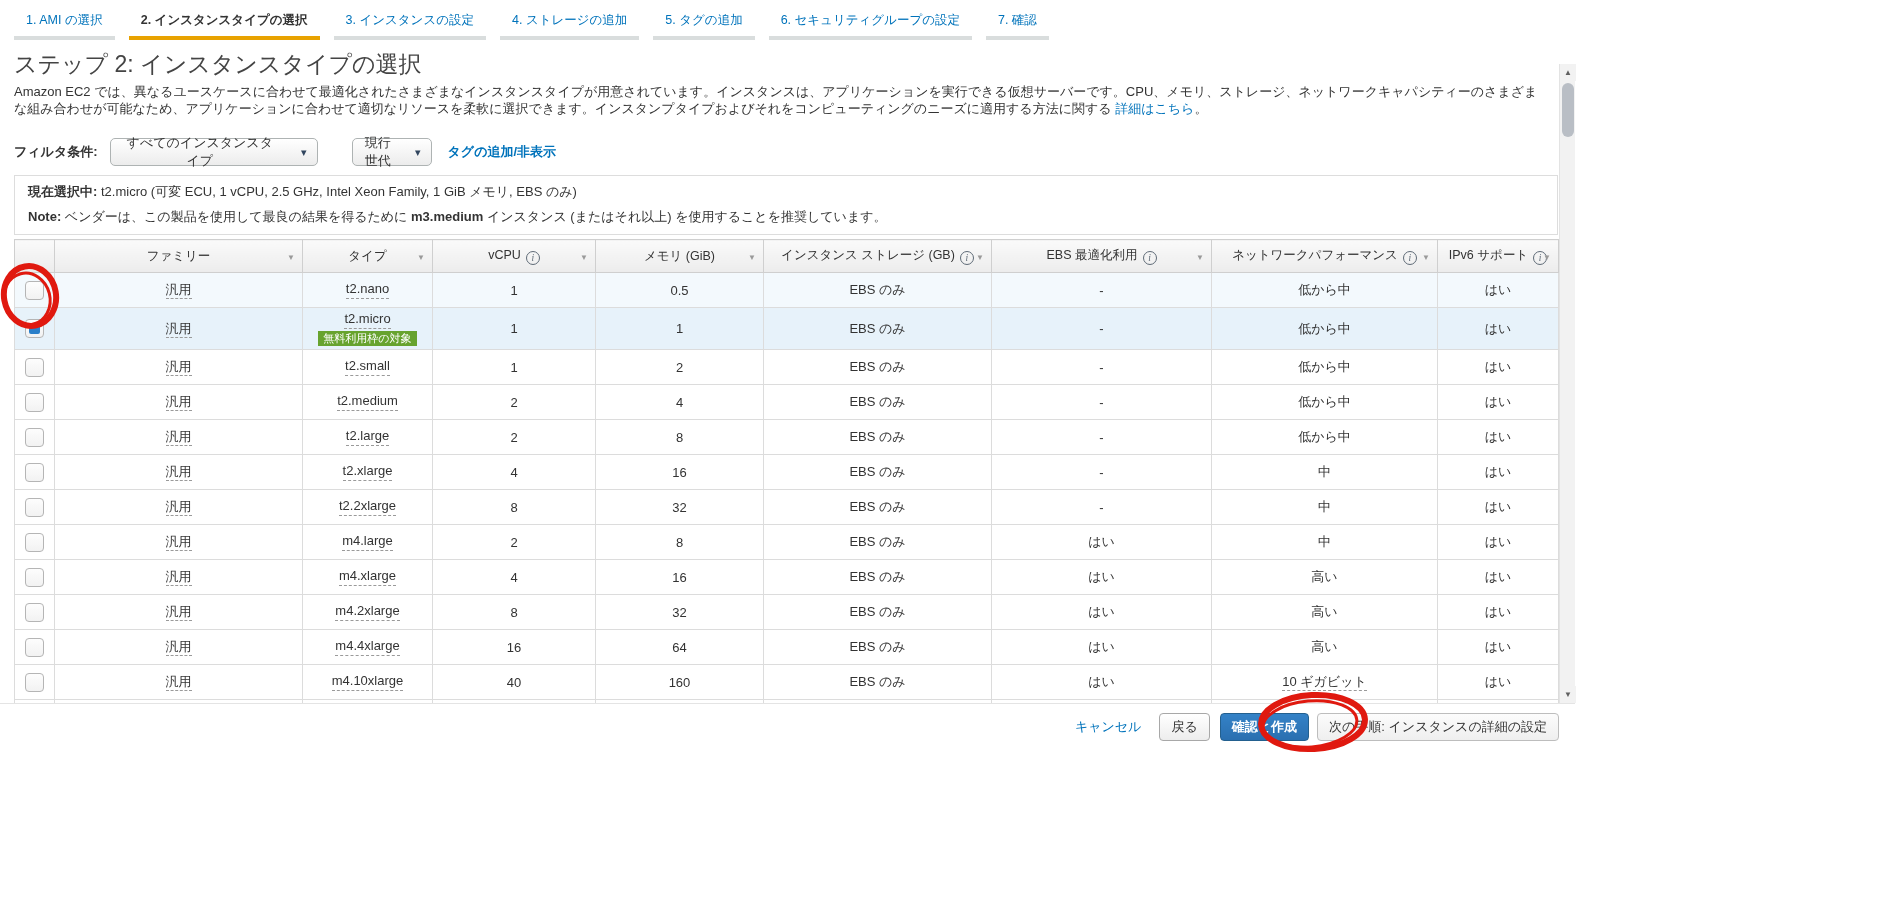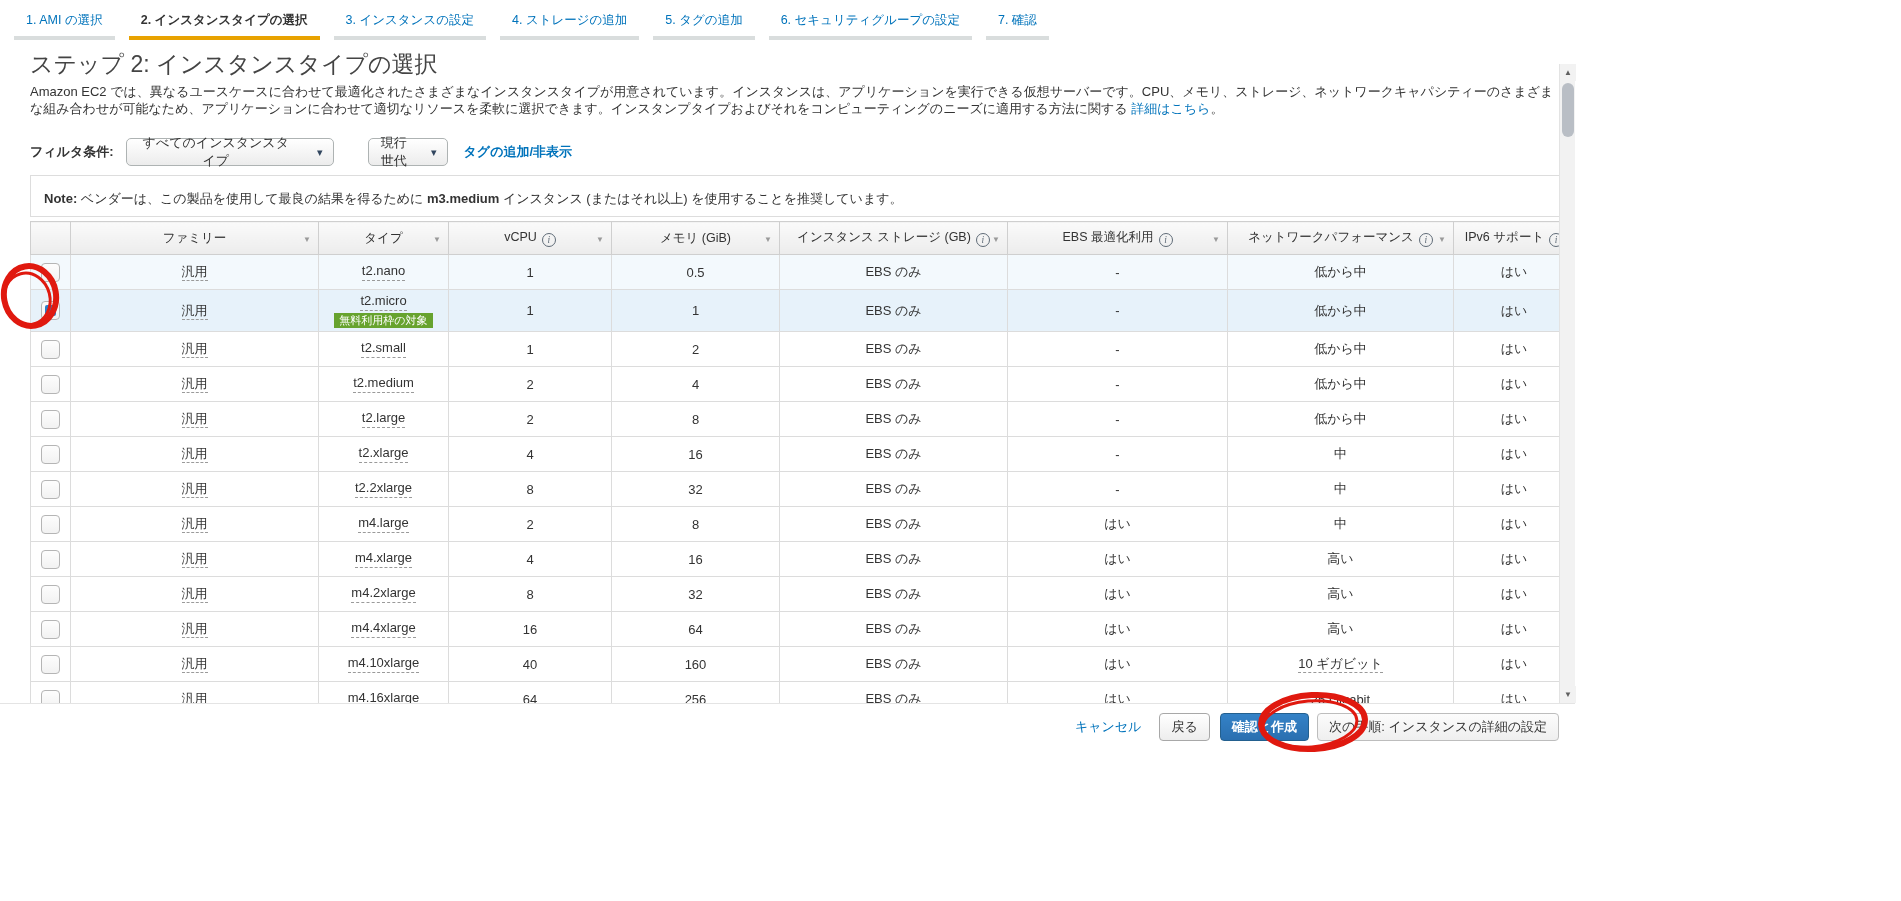--- a/index.html
+++ b/index.html
@@ -7,21 +7,21 @@
   body { font-family:"Liberation Sans","DejaVu Sans",sans-serif; color:#333; }
   .page { position:relative; width:1901px; height:901px; background:#fff; overflow:hidden; }
 
   
   .tabs { padding:6px 0 0 14px; white-space:nowrap; }
   .tab { display:inline-block; font-size:12.5px; color:#0073bb; text-decoration:none;
          padding:6px 12px 7px 12px; margin-right:14px; border-bottom:4px solid #d9dddd; cursor:pointer; }
   .tab.active { color:#333; font-weight:bold; border-bottom-color:#e8a200; }
 
   
-  .content { padding-left:30px; }
+  .content { padding-left:14px; }
   h1 { font-size:23px; font-weight:normal; color:#444; margin:9px 0 4px 0; }
   .desc { font-size:13px; line-height:16.5px; margin:0; width:1536px; color:#333; }
   .desc a { color:#0073bb; text-decoration:none; cursor:pointer; }
 
   
   .filter-row { display:flex; align-items:center; margin-top:21px; height:28px; }
   .filter-label { font-weight:bold; font-size:13px; margin-right:12px; }
   .dropdown { display:inline-flex; align-items:center; justify-content:space-between;
               background:linear-gradient(#ffffff,#ececec); border:1px solid #aeb3b3; border-radius:5px;
               height:28px; font-size:13px; color:#333; padding:0 10px; cursor:pointer;
@@ -105,20 +105,24 @@
         <span class="chev">▾</span>
       </button>
       <button class="dropdown dd-gen">
         <span>現行世代</span>
         <span class="chev">▾</span>
       </button>
       <a class="cols-link">タグの追加/非表示</a>
     </div>
 
     <div class="info-box">
+      <div class="line1">
+        <b>現在選択中:</b>
+        <span>t2.micro (可変 ECU, 1 vCPU, 2.5 GHz, Intel Xeon Family, 1 GiB メモリ, EBS のみ)</span>
+      </div>
       <div class="line2">
         <b>Note:</b>
         <span>ベンダーは、この製品を使用して最良の結果を得るために</span>
         <b>m3.medium</b>
         <span>インスタンス (またはそれ以上) を使用することを推奨しています。</span>
       </div>
     </div>
 
     <table class="itable">
       <colgroup>

